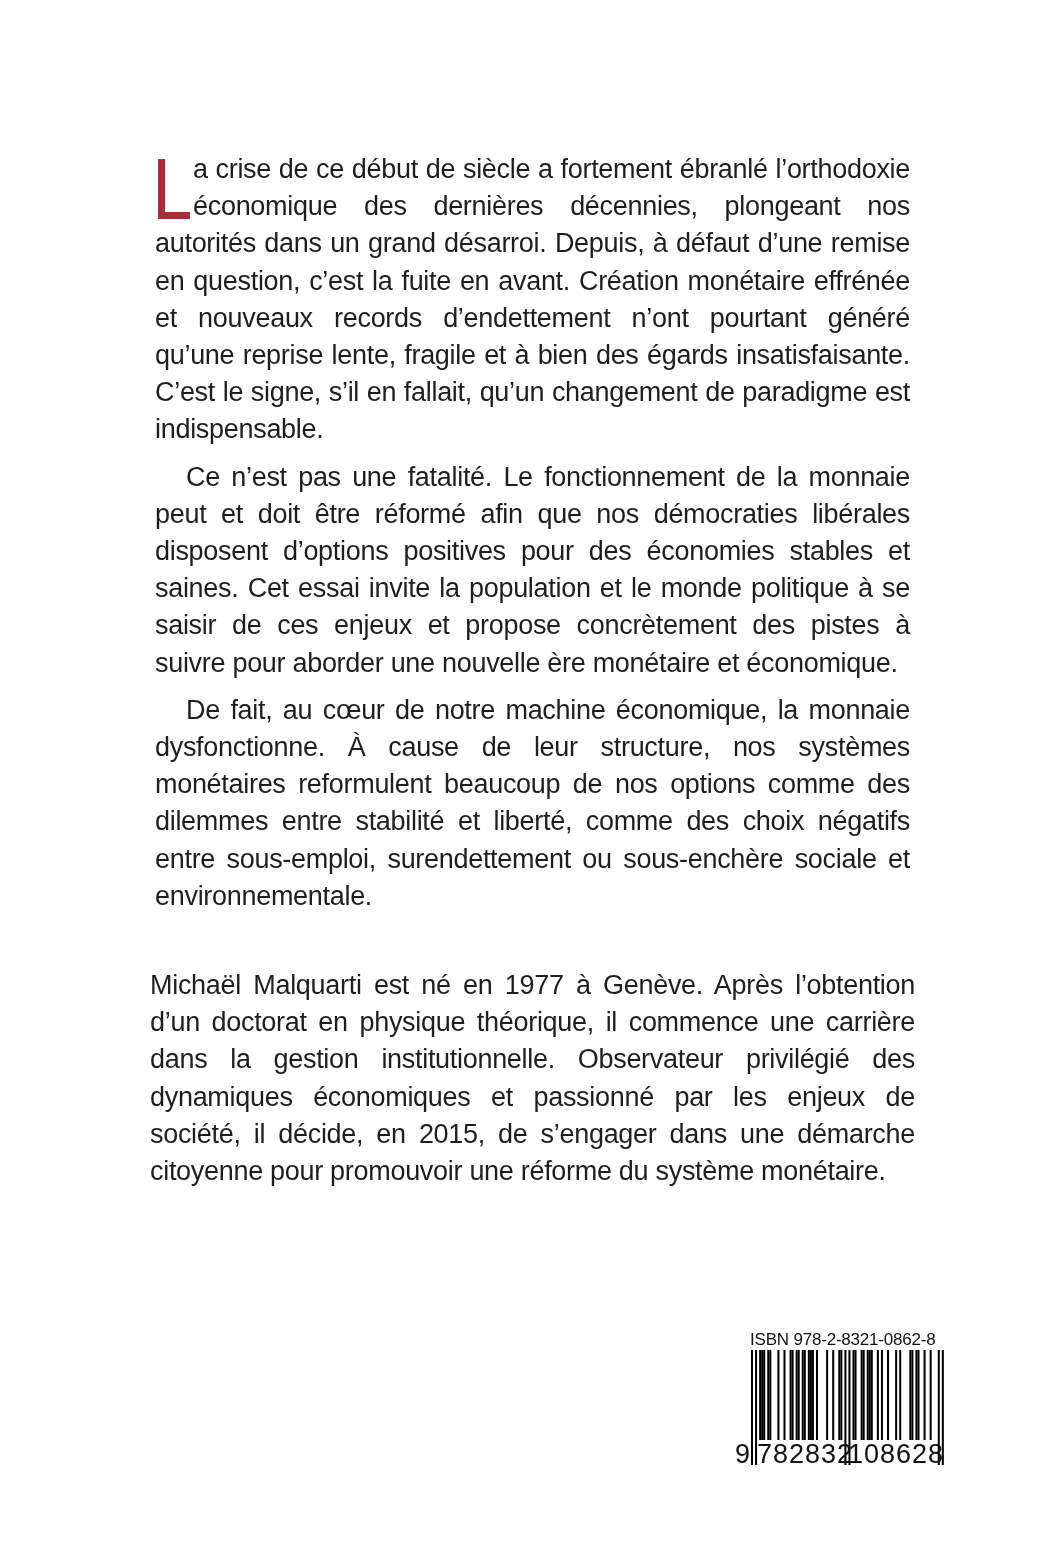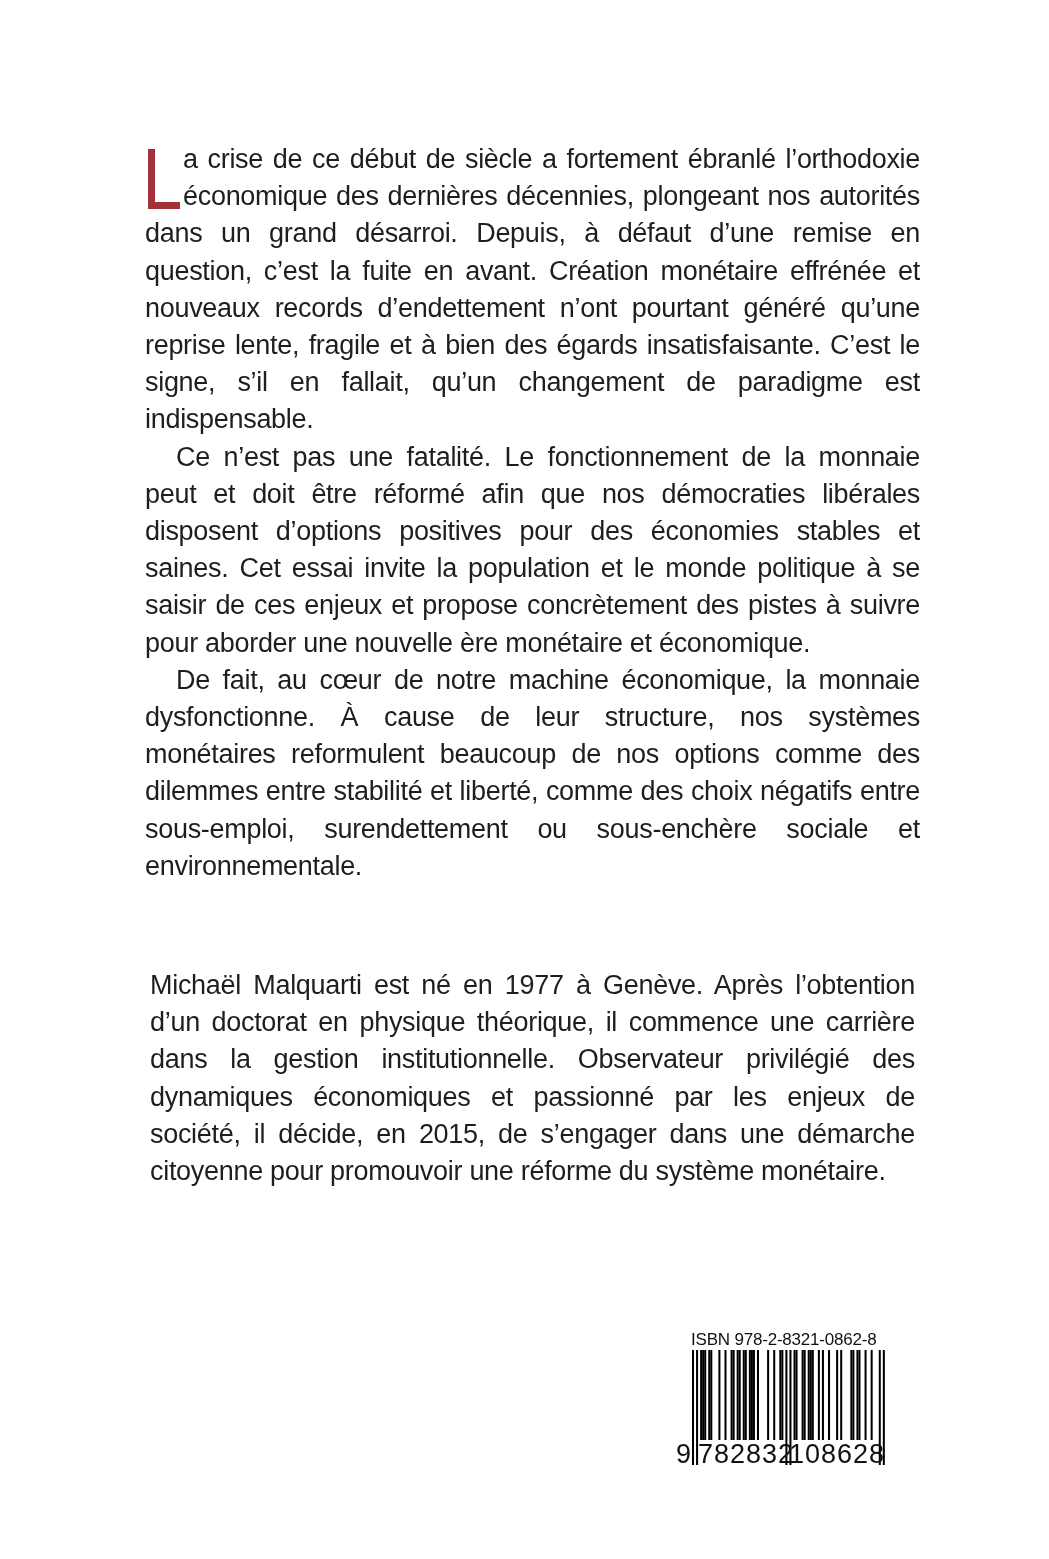--- a/index.html
+++ b/index.html
@@ -9,39 +9,39 @@
     position: absolute; left: 145px; width: 775px;
     font-family: "Liberation Sans Narrow", "Liberation Sans", sans-serif;
     font-stretch: condensed;
     color: #1e1e1e;
     font-size: 27px;
     line-height: 37.2px;
     text-align: justify;
     letter-spacing: -0.3px;
   }
   .blurb { top: 141px; }
-  .blurb p { margin: 0; text-indent: 31px; }
+  .blurb p { margin: 10px; text-indent: 31px; }
   .blurb p.first { text-indent: 0; }
   .dropcap {
     float: left;
     color: #a3313a;
     font-family: "DejaVu Sans", sans-serif;
     font-weight: 300;
     font-size: 80px;
     line-height: 62px;
     height: 66px;
     margin: 8px 2px 0 0;
     padding: 0;
   }
   .dropcap-shape { display: inline-block; position: relative; width: 36px; height: 60px; }
   .dropcap-shape .v { position: absolute; left: 3px; top: 0; width: 7px; height: 60px; background: #a3313a; }
   .dropcap-shape .h { position: absolute; left: 3px; bottom: 0; width: 32px; height: 7px; background: #a3313a; }
   .bio { top: 962px; }
   .bio p { margin: 5px; text-indent: 0; }
-  .barcode-wrap { position: absolute; left: 660px; top: 1325px; width: 240px; height: 150px; }
+  .barcode-wrap { position: absolute; left: 719px; top: 1325px; width: 240px; height: 150px; }
   .isbn-label {
     position: absolute; left: 31px; top: 5px;
     font-family: "Liberation Sans Narrow", "Liberation Sans", sans-serif;
     font-size: 17px; color: #111; letter-spacing: -0.2px; white-space: nowrap;
   }
   .barcode-svg { position: absolute; left: 0; top: 0; }
   .bc-digits {
     position: absolute; top: 114px;
     font-family: "Liberation Sans", sans-serif;
     font-size: 27px; color: #111; white-space: nowrap; letter-spacing: 1px;

